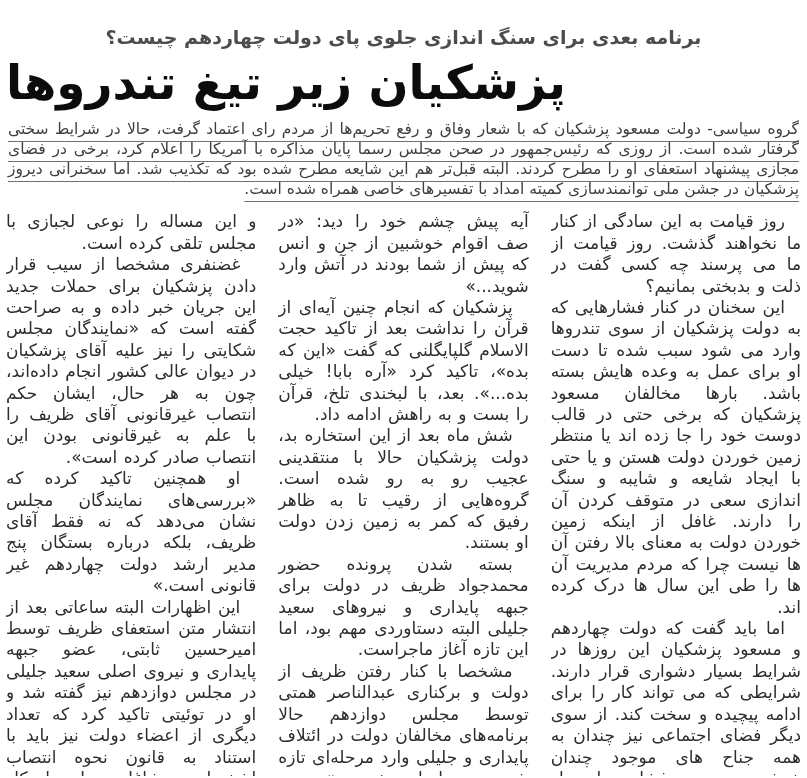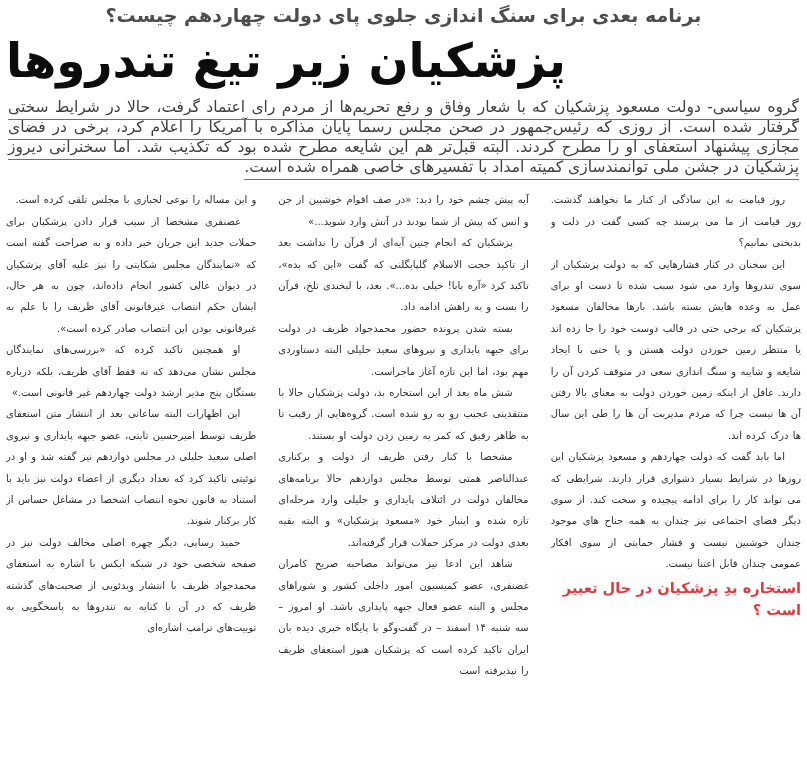--- a/index.html
+++ b/index.html
@@ -1,19 +1,19 @@
 <!DOCTYPE html>
 <html lang="fa" dir="rtl"><head>
 <meta charset="utf-8">
 <style>
   html,body{margin:0;padding:0;background:#ffffff;}
   .page{
     width:807px;height:778px;overflow:hidden;background:#fff;
     direction:rtl;font-family:"DejaVu Sans",sans-serif;box-sizing:border-box;
-    padding:0 6px 0 6px;
+    padding:22px 6px 0 6px;
   }
   .kicker{
     text-align:center;font-size:19px;font-weight:bold;color:#4d4d4d;
     margin-top:4px;letter-spacing:0;
   }
   .title{
     text-align:left;font-size:47px;font-weight:900;color:#0c0c0c;
     margin:10px 0 12px 0;line-height:1.05;
   }
   .lead{
@@ -21,21 +21,21 @@
     text-align:justify;
     text-decoration:underline;text-decoration-color:#6f6f6f;
     text-decoration-thickness:1px;text-underline-offset:7px;
   }
   .columns{
     display:flex;direction:rtl;gap:22px;margin-top:12px;
     height:565px;overflow:hidden;
   }
   .col{flex:1 1 0;overflow:hidden;}
   .para{
-    margin:0;font-size:10px;line-height:21.4px;color:#2d2d2d;
+    margin:0;font-size:17px;line-height:21.4px;color:#2d2d2d;
     text-align:justify;word-spacing:1px;
   }
   .para.indent{text-indent:16px;}
   .subhead{
     margin:2px 0;font-size:14.6px;line-height:22px;font-weight:bold;
     text-align:right;
   }
 </style>
 </head>
 <body>
@@ -54,22 +54,22 @@
       <p class="para indent">روز قیامت به این سادگی از کنار ما نخواهند گذشت. روز قیامت از ما می پرسند چه کسی گفت در ذلت و بدبختی بمانیم؟</p>
       <p class="para indent">این سخنان در کنار فشارهایی که به دولت پزشکیان از سوی تندروها وارد می شود سبب شده تا دست او برای عمل به وعده هایش بسته باشد. بارها مخالفان مسعود پزشکیان که برخی حتی در قالب دوست خود را جا زده اند یا منتظر زمین خوردن دولت هستن و یا حتی با ایجاد شایعه و شایبه و سنگ اندازی سعی در متوقف کردن آن را دارند. غافل از اینکه زمین خوردن دولت به معنای بالا رفتن آن ها نیست چرا که مردم مدیریت آن ها را طی این سال ها درک کرده اند.</p>
       <p class="para indent">اما باید گفت که دولت چهاردهم و مسعود پزشکیان این روزها در شرایط بسیار دشواری قرار دارند. شرایطی که می تواند کار را برای ادامه پیچیده و سخت کند. از سوی دیگر فضای اجتماعی نیز چندان به همه جناح های موجود چندان خوشبین نیست و فشار حمایتی از سوی افکار عمومی چندان قابل اعتنا نیست.</p>
       <h3 class="subhead accent" style="color: rgb(224, 58, 64);">استخاره بدِ پزشکیان در حال تعبیر است ؟</h3>
 
     </div>
 
     <div class="col">
       <p class="para">آیه پیش چشم خود را دید: «در صف اقوام خوشبین از جن و انس که پیش از شما بودند در آتش وارد شوید...»</p>
       <p class="para indent">پزشکیان که انجام چنین آیه‌ای از قرآن را نداشت بعد از تاکید حجت الاسلام گلپایگلنی که گفت «این که بده»، تاکید کرد «آره بابا! خیلی بده...». بعد، با لبخندی تلخ، قرآن را بست و به راهش ادامه داد.</p>
+      <p class="para indent">شش ماه بعد از این استخاره بد، دولت پزشکیان حالا با منتقدینی عجیب رو به رو شده است. گروه‌هایی از رقیب تا به ظاهر رفیق که کمر به زمین زدن دولت او بستند.</p>
       <p class="para indent">بسته شدن پرونده حضور محمدجواد ظریف در دولت برای جبهه پایداری و نیروهای سعید جلیلی البته دستاوردی مهم بود، اما این تازه آغاز ماجراست.</p>
-      <p class="para indent">شش ماه بعد از این استخاره بد، دولت پزشکیان حالا با منتقدینی عجیب رو به رو شده است. گروه‌هایی از رقیب تا به ظاهر رفیق که کمر به زمین زدن دولت او بستند.</p>
       <p class="para indent">مشخصا با کنار رفتن ظریف از دولت و برکناری عبدالناصر همتی توسط مجلس دوازدهم حالا برنامه‌های مخالفان دولت در ائتلاف پایداری و جلیلی وارد مرحله‌ای تازه شده و اینبار خود «مسعود پزشکیان» و البته بقیه بعدی دولت در مرکز حملات قرار گرفته‌اند.</p>
       <p class="para indent">شاهد این ادعا نیز می‌تواند مصاحبه صریح کامران غضنفری، عضو کمیسیون امور داخلی کشور و شوراهای مجلس و البته عضو فعال جبهه پایداری باشد. او امروز – سه شنبه ۱۴ اسفند – در گفت‌وگو با پایگاه خبری دیده بان ایران تاکید کرده است که پزشکیان هنوز استعفای ظریف را نپذیرفته است</p>
     </div>
 
     <div class="col">
       <p class="para">و این مساله را نوعی لجبازی با مجلس تلقی کرده است.</p>
       <p class="para indent">غضنفری مشخصا از سیب قرار دادن پزشکیان برای حملات جدید این جریان خبر داده و به صراحت گفته است که «نمایندگان مجلس شکایتی را نیز علیه آقای پزشکیان در دیوان عالی کشور انجام داده‌اند، چون به هر حال، ایشان حکم انتصاب غیرقانونی آقای ظریف را با علم به غیرقانونی بودن این انتصاب صادر کرده است».</p>
       <p class="para indent">او همچنین تاکید کرده که «بررسی‌های نمایندگان مجلس نشان می‌دهد که نه فقط آقای ظریف، بلکه درباره بستگان پنج مدیر ارشد دولت چهاردهم غیر قانونی است.»</p>
       <p class="para indent">این اظهارات البته ساعاتی بعد از انتشار متن استعفای ظریف توسط امیرحسین ثابتی، عضو جبهه پایداری و نیروی اصلی سعید جلیلی در مجلس دوازدهم نیز گفته شد و او در توئیتی تاکید کرد که تعداد دیگری از اعضاء دولت نیز باید با استناد به قانون نحوه انتصاب اشخصا در مشاغل حساس از کار برکنار شوند.</p>
       <p class="para indent">حمید رسایی، دیگر چهره اصلی مخالف دولت نیز در صفحه شخصی خود در شبکه ایکس با اشاره به استعفای محمدجواد ظریف با انتشار ویدئویی از صحبت‌های گذشته ظریف که در آن با کنایه به تندروها به پاسخگویی به توییت‌های ترامپ اشاره‌ای</p>

